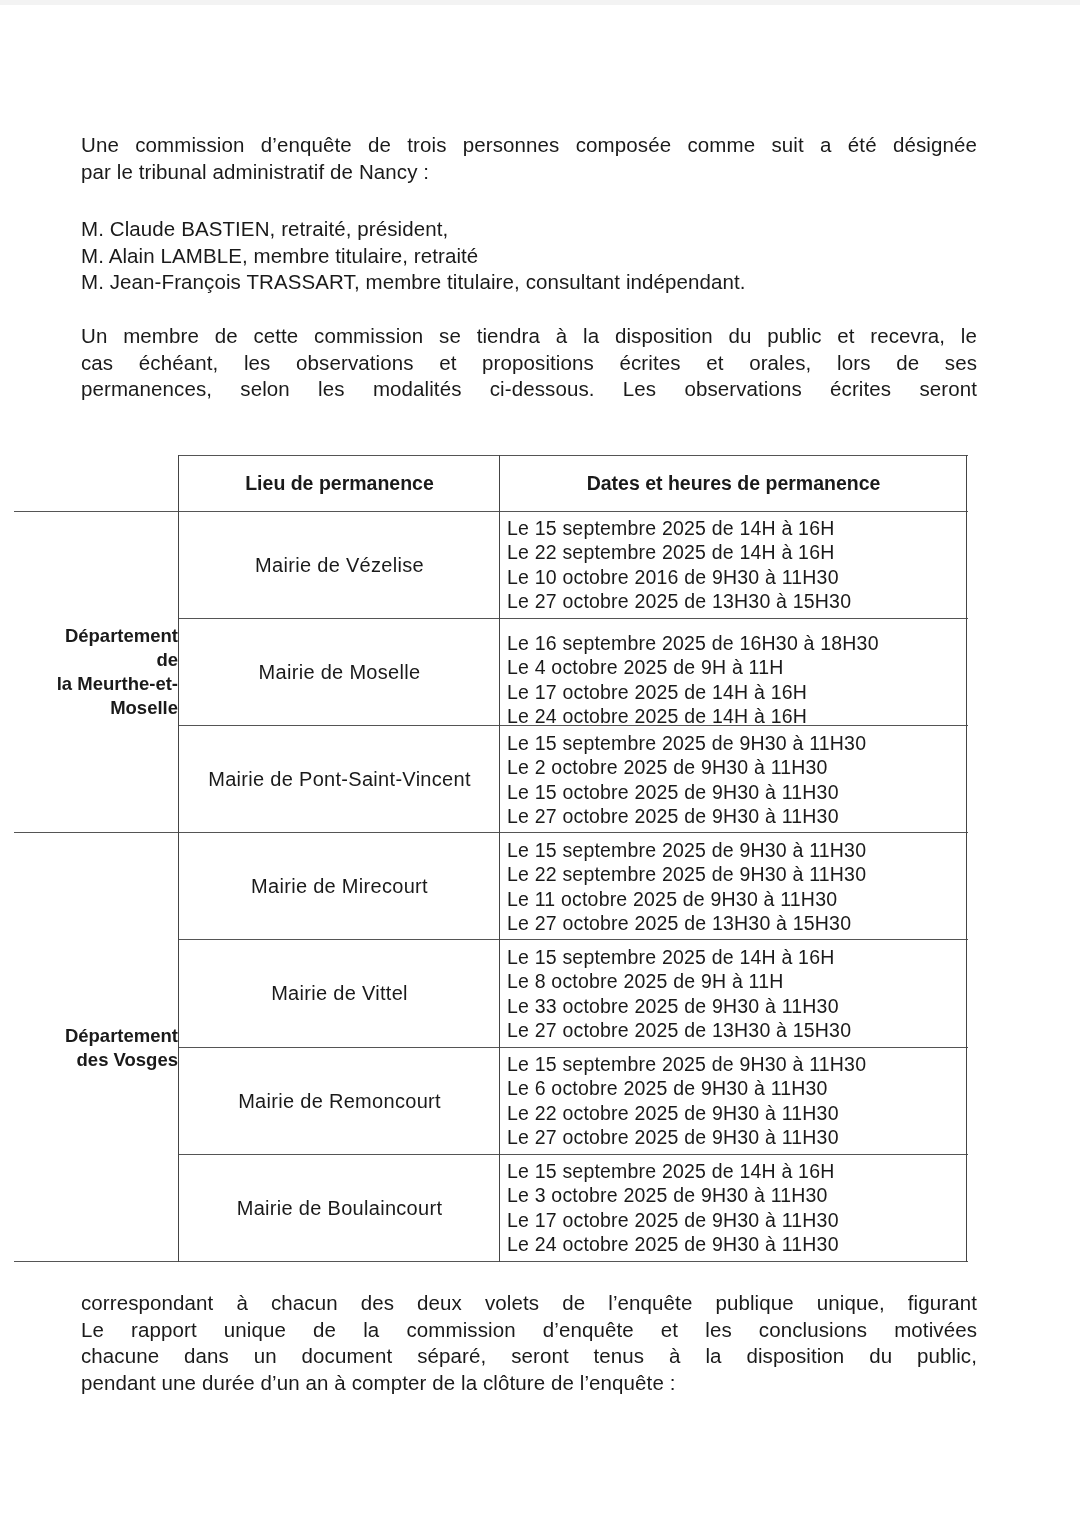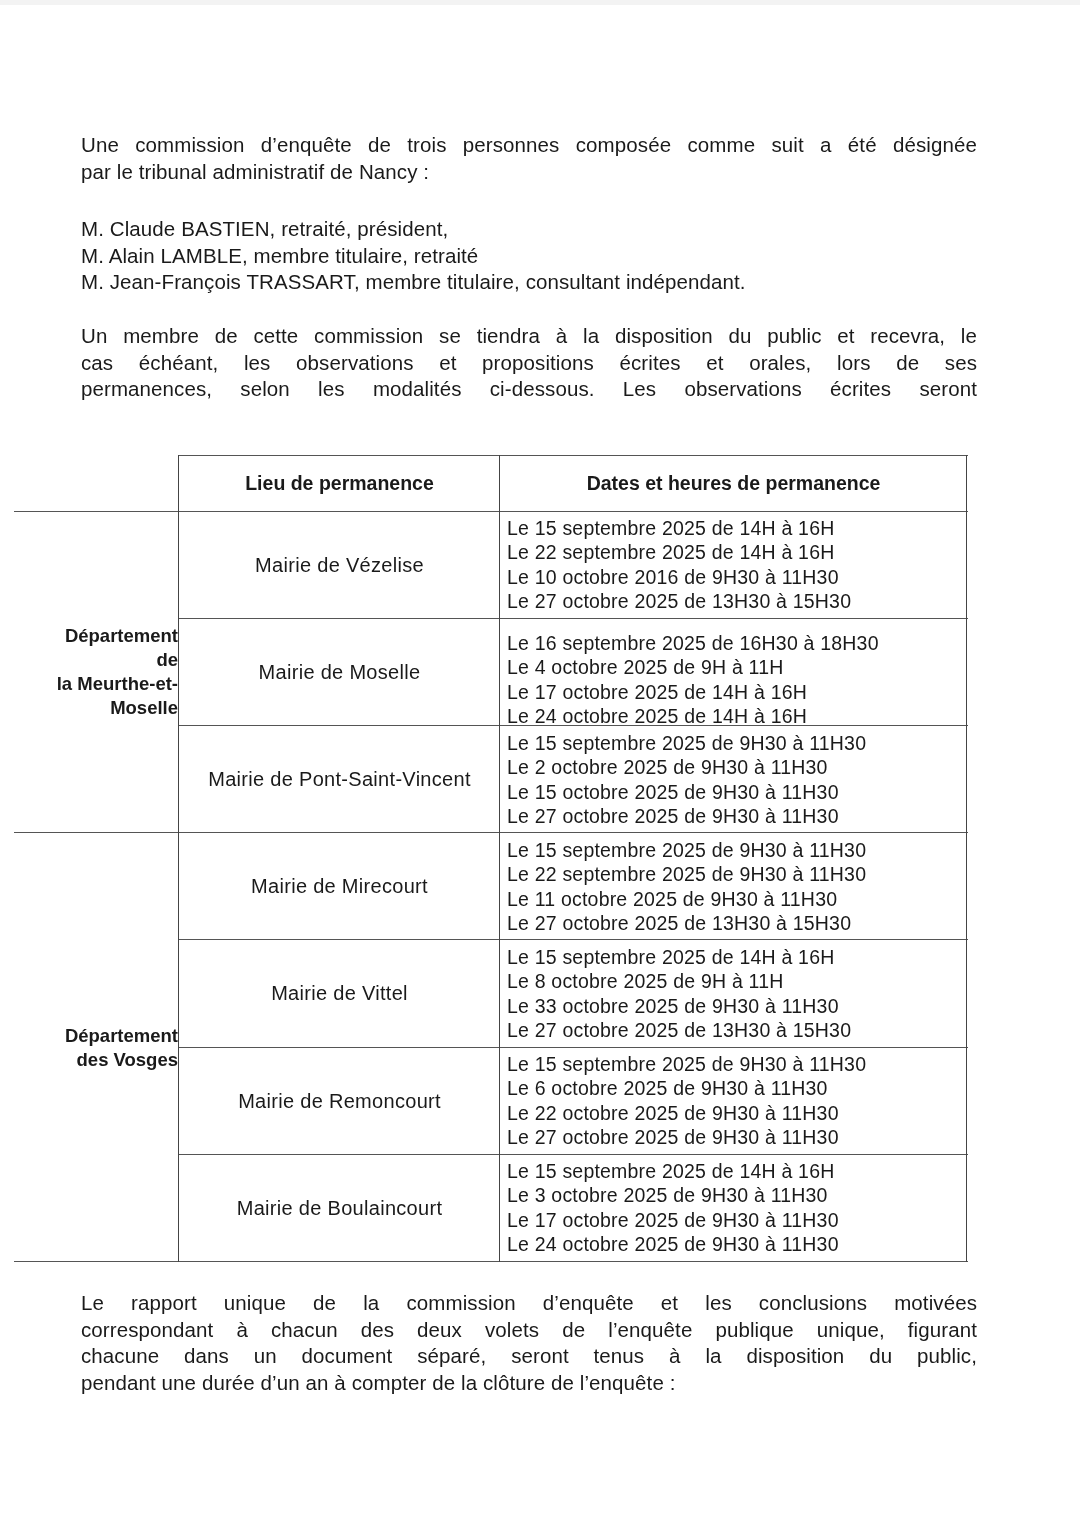--- a/index.html
+++ b/index.html
@@ -142,17 +142,17 @@
   <div class="cell-text place-text" style="left:180px; top:1155px; width:319px; height:106px;">Mairie de Boulaincourt</div>
   <div class="cell-text dates-text" style="left:507px; top:1159px;">
     <span>Le 15 septembre 2025 de 14H à 16H</span>
     <span>Le 3 octobre 2025 de 9H30 à 11H30</span>
     <span>Le 17 octobre 2025 de 9H30 à 11H30</span>
     <span>Le 24 octobre 2025 de 9H30 à 11H30</span>
   </div>
 </div>
 
 <div class="para" id="report">
+  <span class="line justify-line">correspondant à chacun des deux volets de l’enquête publique unique, figurant</span>
   <span class="line justify-line">Le rapport unique de la commission d’enquête et les conclusions motivées</span>
-  <span class="line justify-line">correspondant à chacun des deux volets de l’enquête publique unique, figurant</span>
   <span class="line justify-line">chacune dans un document séparé, seront tenus à la disposition du public,</span>
   <span class="line">pendant une durée d’un an à compter de la clôture de l’enquête :</span>
 </div>
 
 </body></html>

